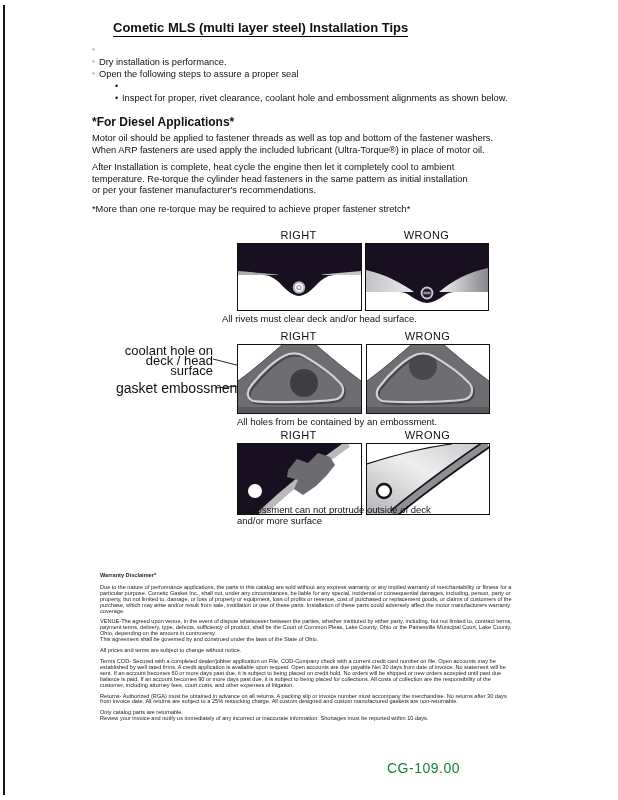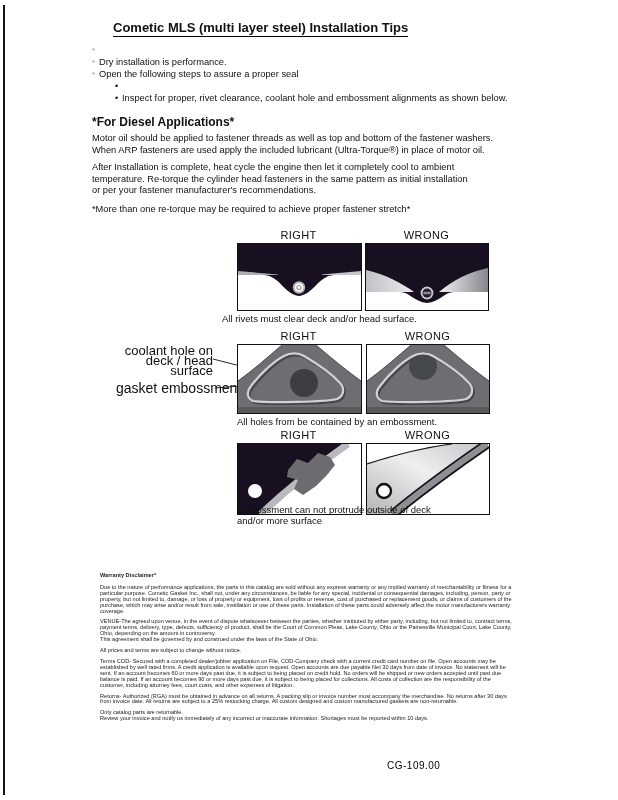--- a/index.html
+++ b/index.html
@@ -20,21 +20,21 @@
   .rw-label{top:0;font-size:11px;font-weight:500;letter-spacing:.4px;text-align:center;width:123px;white-space:nowrap;}
   .panel{border:1.2px solid #101010;background:#fff;}
   .panel svg{display:block;}
   .caption{font-size:9.5px;line-height:11px;white-space:nowrap;color:#101010;}
   #hole-labels{left:116px;top:346px;width:97px;text-align:right;font-size:13px;line-height:10px;color:#101010;}
   #emb-label{left:116px;top:380px;width:97px;text-align:right;font-size:14px;white-space:nowrap;color:#101010;}
   #legal{left:100px;top:573px;width:414px;font-size:5.6px;line-height:5.9px;color:#1c1c1c;}
   #legal .lp{margin-bottom:5px;}
   #legal .tight{margin-bottom:0;}
   #legal-heading{font-weight:bold;margin-bottom:6px;}
-  #footer-code{left:387px;top:760px;font-size:10px;letter-spacing:.5px;color:#000000;white-space:nowrap;}
+  #footer-code{left:387px;top:760px;font-size:14px;letter-spacing:.5px;color:#15803d;white-space:nowrap;}
 </style>
 </head>
 <body>
 
 <div id="page">
 
   <div id="left-rule" class="abs"></div>
 
   <div id="doc-title" class="abs">
     <span>Cometic MLS (multi layer steel) Installation Tips</span>

